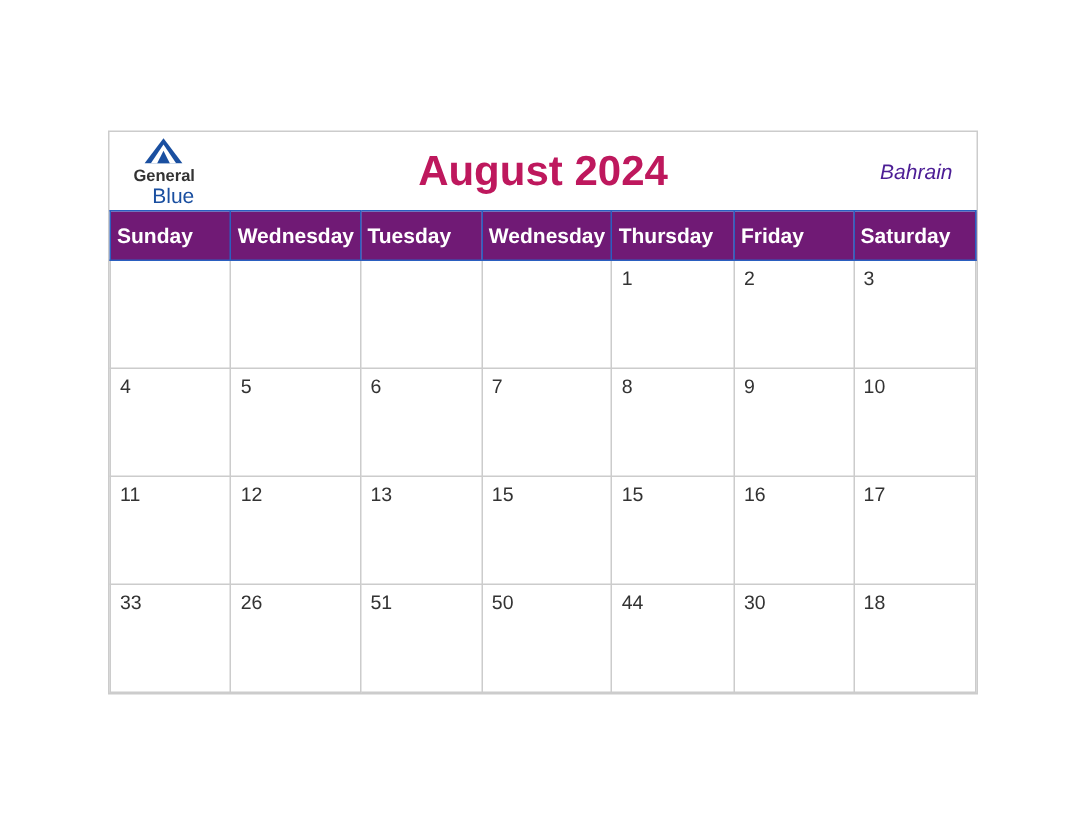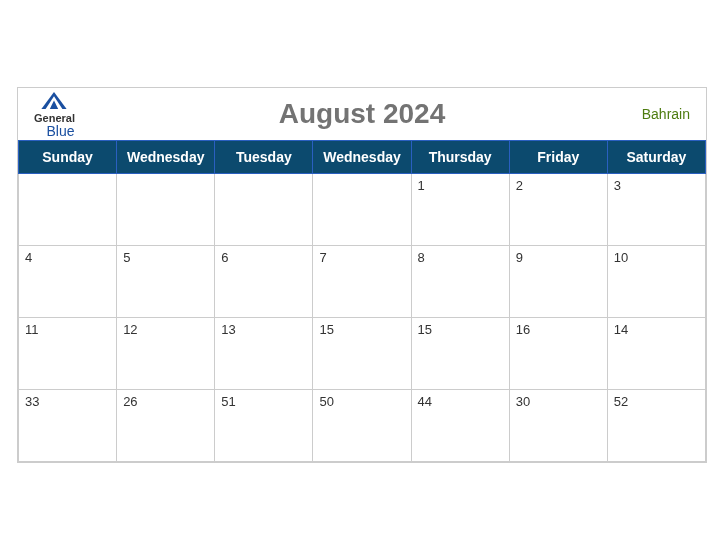--- a/index.html
+++ b/index.html
@@ -6,21 +6,21 @@
     body {
       width: 712px;
       height: 550px;
       font-family: Arial, sans-serif;
       background: #fff;
       display: flex;
       justify-content: center;
       align-items: center;
     }
     .calendar-wrapper {
-      width: 690px;
+      width: 580px;
       border: 1px solid #ccc;
       background: #fff;
       margin-left: 12px;
     }
     .calendar-header {
       display: flex;
       align-items: center;
       justify-content: center;
       padding: 10px 16px;
       position: relative;
@@ -48,39 +48,40 @@
       padding-left: 12px;
     }
     .logo-icon {
       width: 28px;
       height: 20px;
       margin-bottom: 2px;
     }
     .calendar-title {
       font-size: 28px;
       font-weight: bold;
-      color: #737373;
+      color: #be185d;
       text-align: center;
     }
     .country-label {
       position: absolute;
       right: 16px;
       top: 50%;
       transform: translateY(-50%);
       font-size: 14px;
-      color: #4d7c0f;
+      color: #4c1d95;
+      font-style: italic;
     }
     .calendar-grid {
       width: 100%;
       border-collapse: collapse;
     }
     .calendar-grid th {
-      background-color: #0c4a6e;
+      background-color: #701a75;
       color: #fff;
-      text-align: center;
+      text-align: left;
       padding: 8px 4px;
       font-size: 14px;
       font-weight: bold;
       border: 1px solid #2a5fc0;
     }
     .calendar-grid td {
       border: 1px solid #ccc;
       vertical-align: top;
       width: calc(100% / 7);
       height: 72px;
@@ -145,26 +146,26 @@
           <td><span class="day-number">9</span></td>
           <td><span class="day-number">10</span></td>
         </tr>
         <tr>
           <td><span class="day-number">11</span></td>
           <td><span class="day-number">12</span></td>
           <td><span class="day-number">13</span></td>
           <td><span class="day-number">15</span></td>
           <td><span class="day-number">15</span></td>
           <td><span class="day-number">16</span></td>
-          <td><span class="day-number">14</span></td>
+          <td><span class="day-number">17</span></td>
         </tr>
         <tr>
           <td><span class="day-number">33</span></td>
           <td><span class="day-number">26</span></td>
           <td><span class="day-number">51</span></td>
           <td><span class="day-number">50</span></td>
           <td><span class="day-number">44</span></td>
           <td><span class="day-number">30</span></td>
-          <td><span class="day-number">52</span></td>
+          <td><span class="day-number">18</span></td>
         </tr>
       </tbody>
   </table>
 </div>
 
 </body></html>

